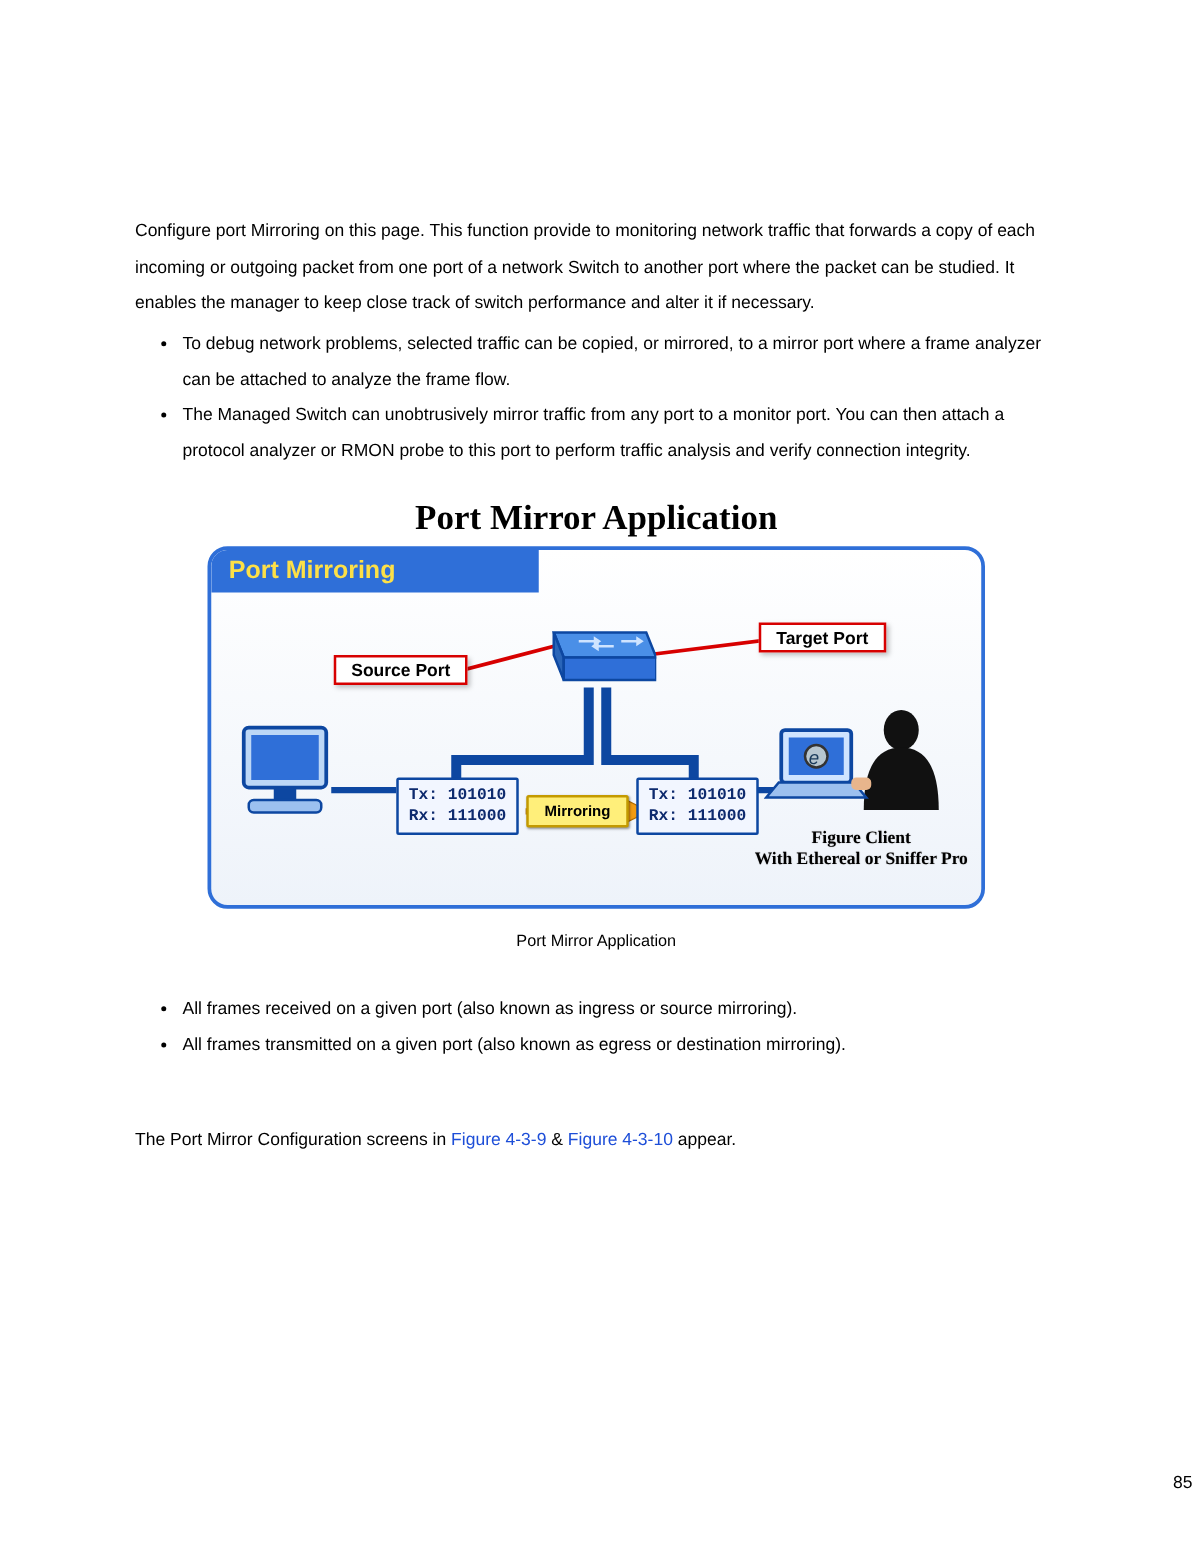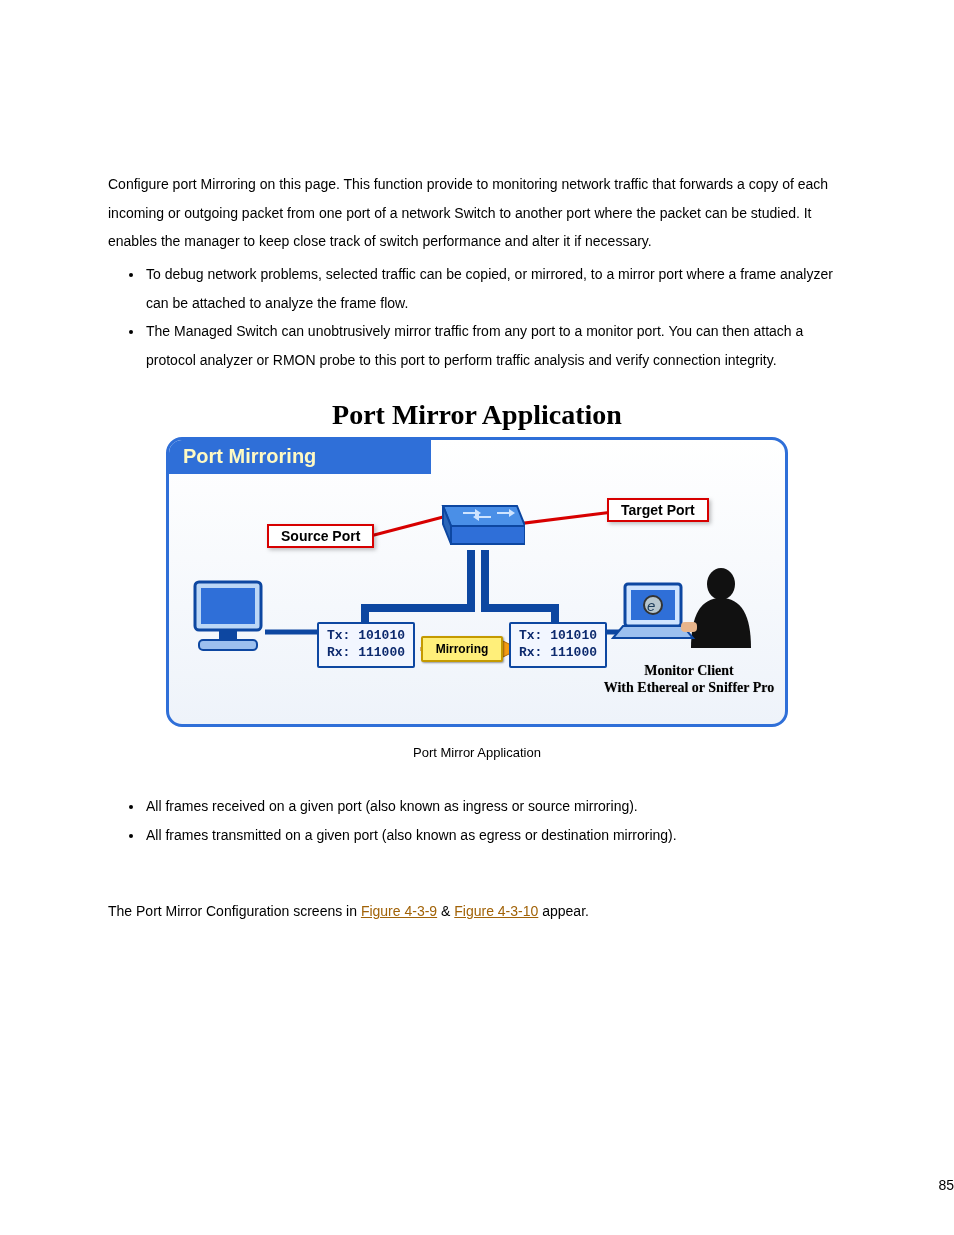--- a/index.html
+++ b/index.html
@@ -58,21 +58,21 @@
     top: 0; left: 0;
     height: 34px;
     width: 248px;
     background: #2f6fd8;
     border-top-left-radius: 12px;
     display: flex;
     align-items: center;
     padding-left: 14px;
   }
   .pm-banner span {
-    color: #fef9c3;
+    color: #fde047;
     font-family: Arial, sans-serif;
     font-weight: bold;
     font-size: 20px;
   }
   .label-box {
     position: absolute;
     background: #fff;
     border: 2px solid #d70000;
     box-shadow: 2px 2px 4px rgba(0,0,0,.25);
     padding: 2px 12px;
@@ -123,21 +123,21 @@
   .caption {
     font-size: 13px;
     margin-top: 18px;
     margin-bottom: 28px;
   }
   .para2 {
     font-size: 14px;
     line-height: 2.05;
     margin-top: 8px;
   }
-  .ref-link { color: #a16207; text-decoration: underline; }
+  .ref-link { color: #1d4ed8; }
   .page-num {
     position: absolute;
     bottom: 42px;
     left: 0; right: 0;
     text-align: right;
     font-size: 14px;
   }
   
   .svg-abs { position: absolute; }
 </style>
@@ -215,21 +215,21 @@
         <div>Rx: 111000</div>
       </div>
       <div class="data-box data-right">
         <div>Tx: 101010</div>
         <div>Rx: 111000</div>
       </div>
 
       <div class="mirror-btn">Mirroring</div>
 
       <div class="monitor-text">
-        <div>Monitor Client</div>
+        <div>Figure Client</div>
         <div>With Ethereal or Sniffer Pro</div>
       </div>
     </div>
 
     <div class="caption">Port Mirror Application</div>
   </div>
 
 
   <ul class="bullets">
     <li>All frames received on a given port (also known as ingress or source mirroring).</li>

